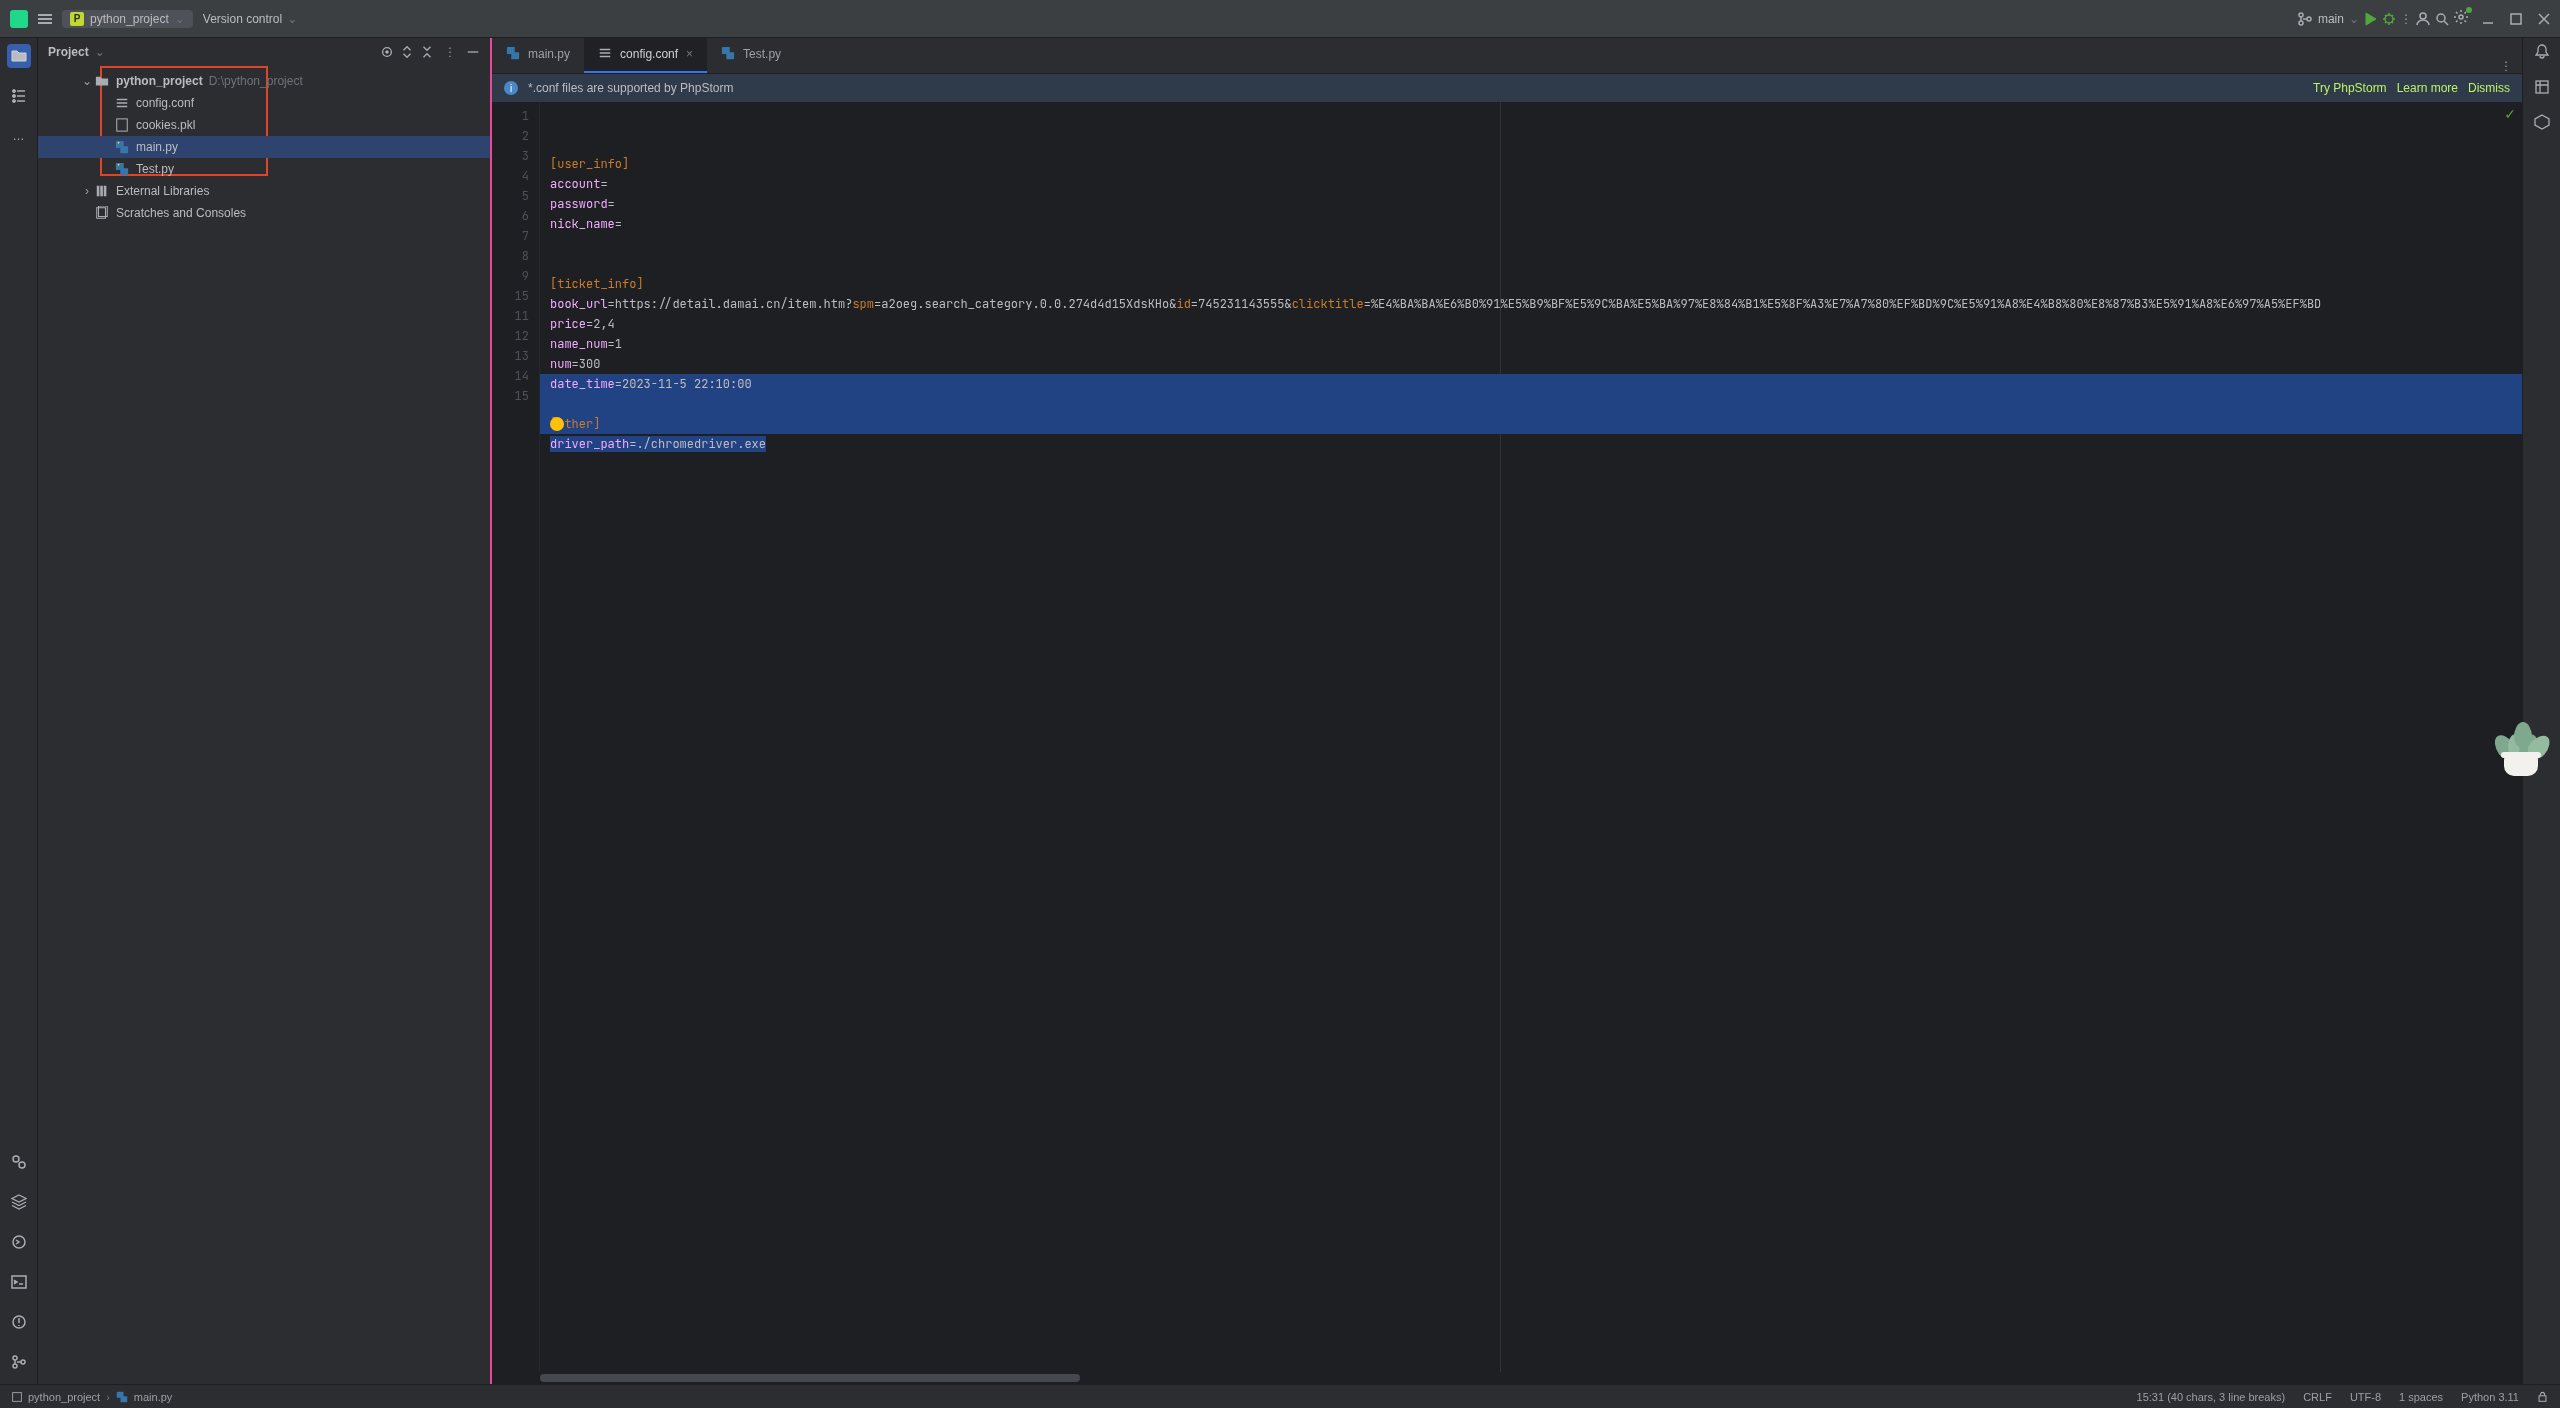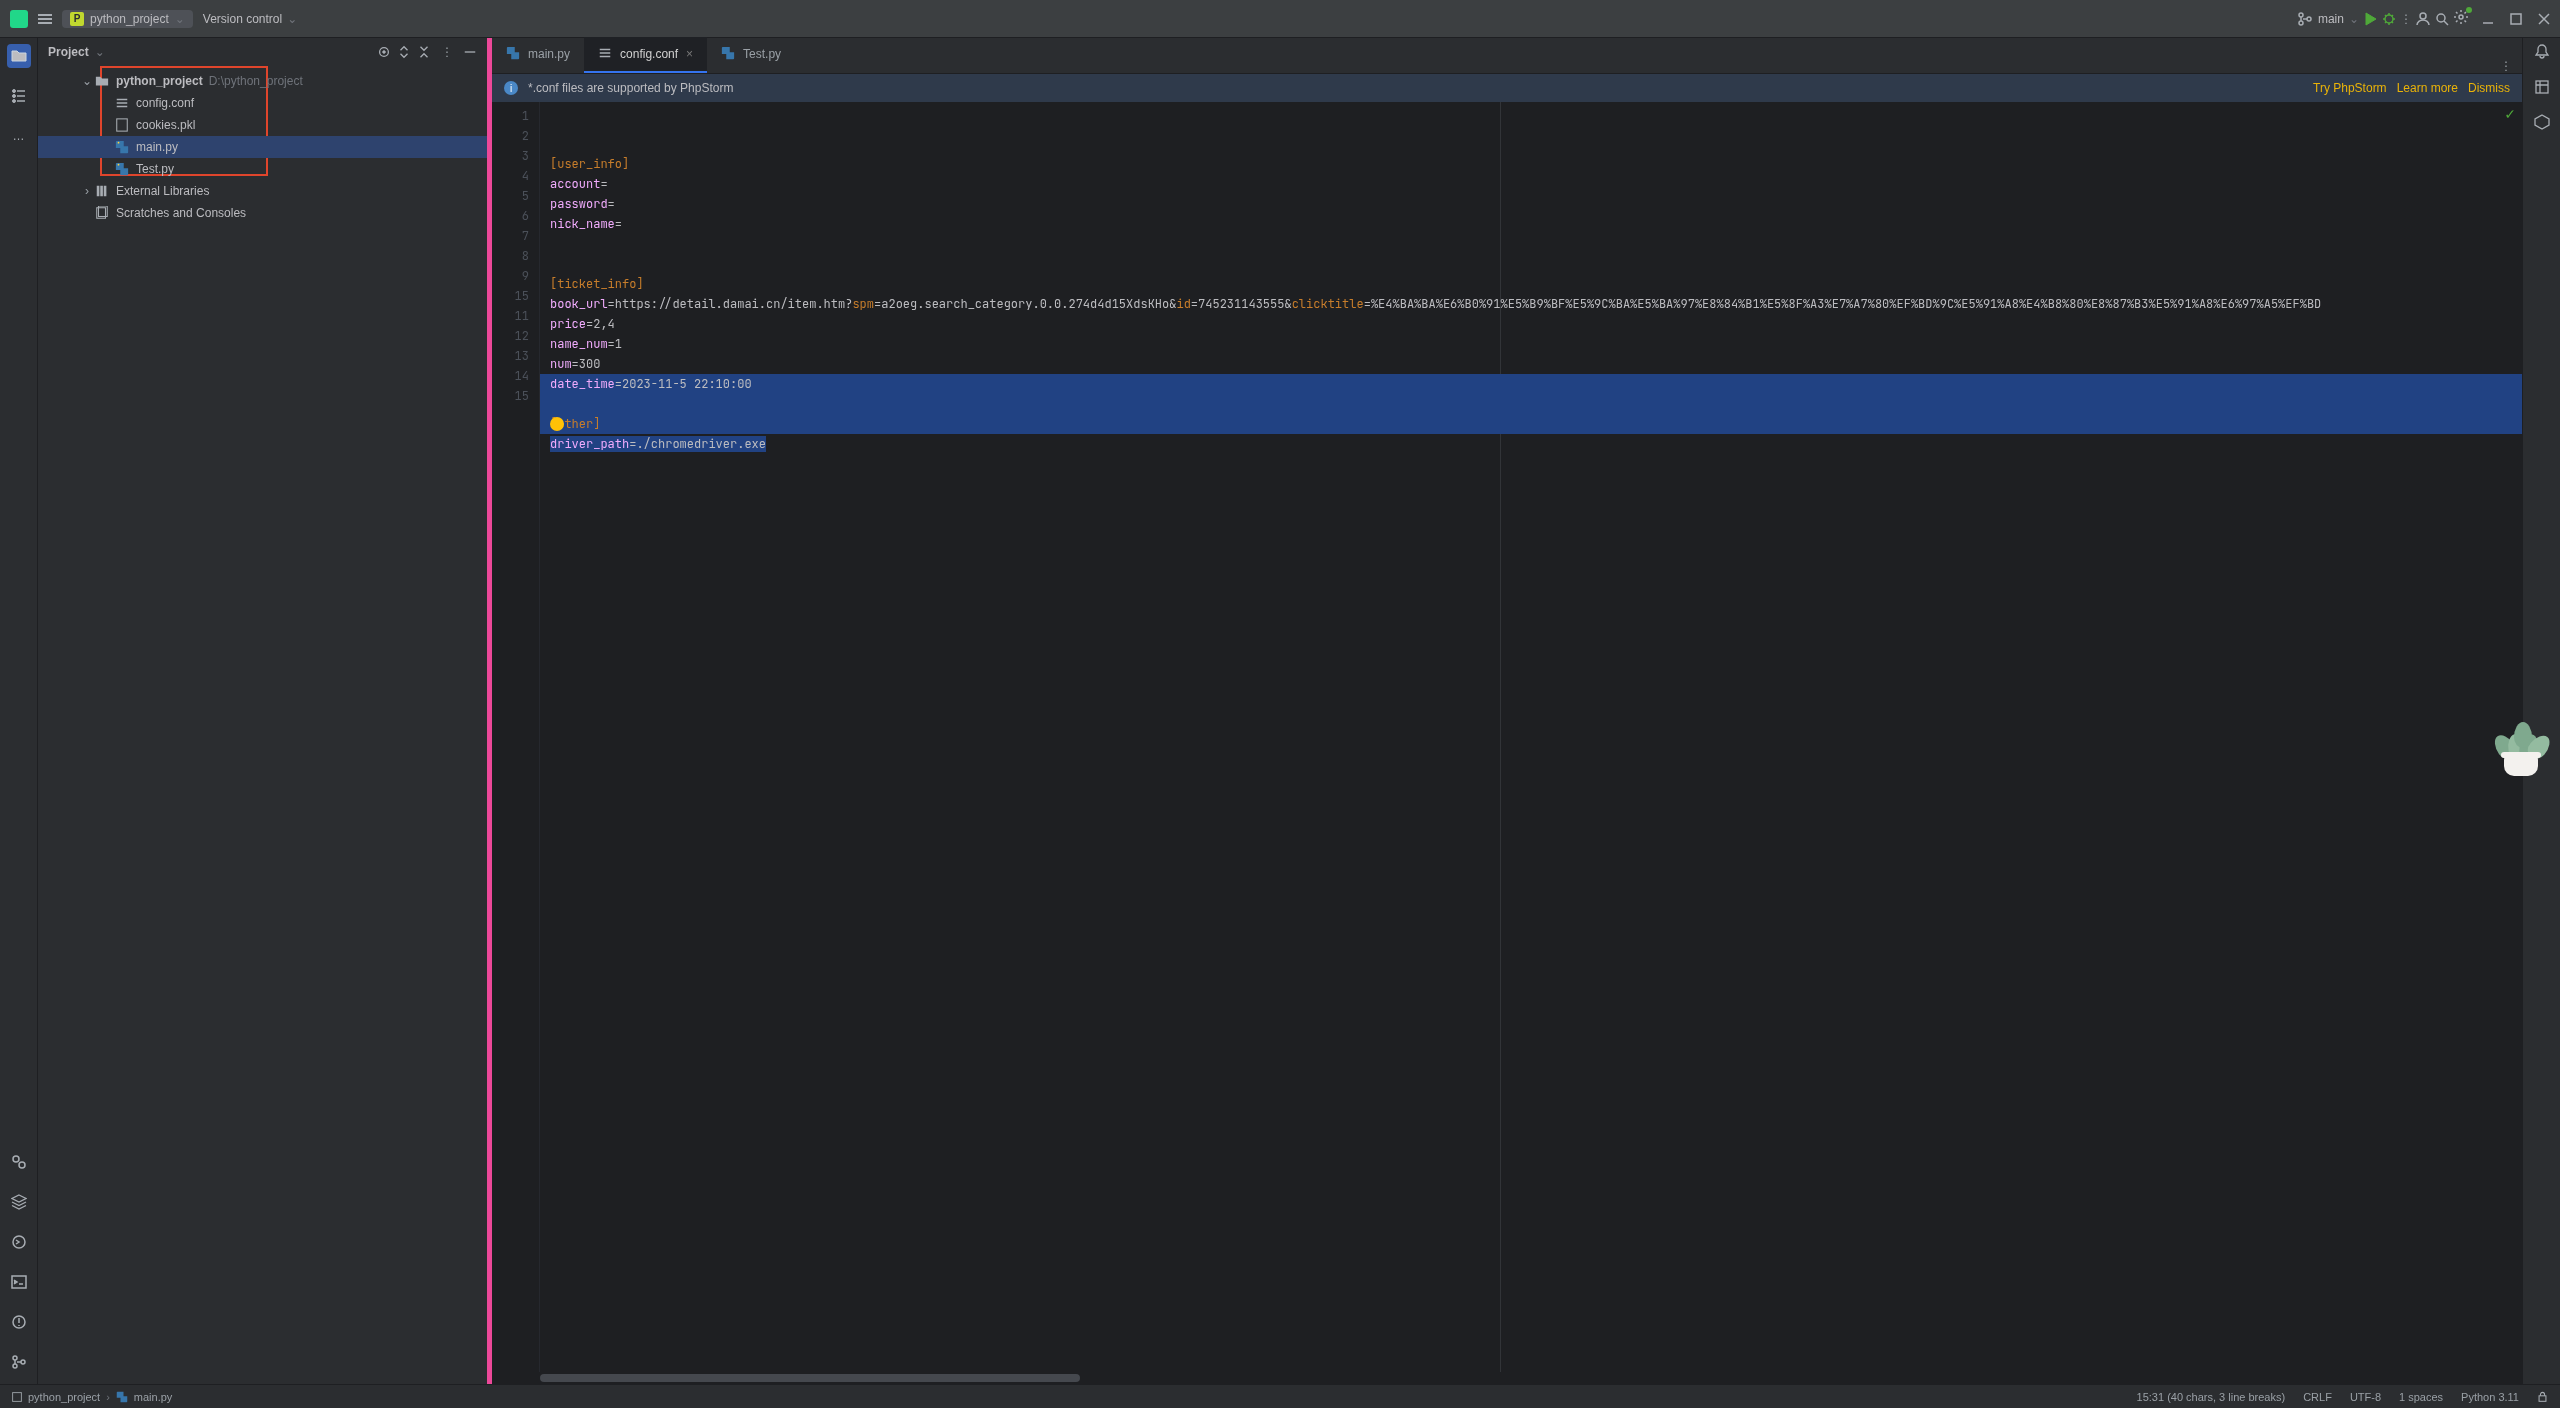--- a/index.html
+++ b/index.html
@@ -55,21 +55,21 @@
 .left-strip .bottom-group{margin-top:auto;display:flex;flex-direction:column;gap:16px;padding-bottom:10px;}
 
 
 .right-strip{
   width:38px;background:#2b2d30;border-left:1px solid #1e1f22;
   display:flex;flex-direction:column;align-items:center;padding-top:6px;gap:16px;
 }
 
 
 .project-pane {
-  width: 454px; background:#2b2d30; border-right:5px solid #ec4899;
+  width: 454px; background:#2b2d30; border-right:2px solid #ec4899;
   display:flex;flex-direction:column;
 }
 .pane-header{
   height:28px;display:flex;align-items:center;padding:0 10px;gap:6px;
 }
 .pane-header .title{font-weight:600;}
 .pane-header .spacer{flex:1;}
 .pane-tree{flex:1;overflow:auto;padding-top:4px;}
 .tree-row{
   display:flex;align-items:center;height:22px;cursor:pointer;
@@ -99,21 +99,21 @@
 .tab.active{border-bottom-color:#3574f0;background:#1f2125;color:#d0d0d0;}
 .tab .close{font-size:12px;color:#777;}
 .tab-strip .spacer{flex:1;}
 .tab-strip .more{padding:0 10px;color:#9aa0a6;}
 
 .banner{
   height:28px;background:#2f3a4b;display:flex;align-items:center;padding:0 12px;gap:10px;
 }
 .banner .info-ico{width:14px;height:14px;border-radius:50%;background:#4a88c7;display:flex;align-items:center;justify-content:center;color:#fff;font-size:10px;}
 .banner .spacer{flex:1;}
-.banner .link{color:#eab308;cursor:pointer;}
+.banner .link{color:#bef264;cursor:pointer;}
 
 .editor-area{flex:1;display:flex;min-height:0;position:relative;background:#1e1f22;}
 .gutter{
   width:48px;background:#1e1f22;color:#4b5059;text-align:right;
   font-family:"JetBrains Mono",Consolas,monospace;font-size:12px;
   padding-top:4px;user-select:none;
   border-right:1px solid #26282e;
 }
 .gutter div{height:20px;line-height:20px;padding-right:10px;}
 .code{

